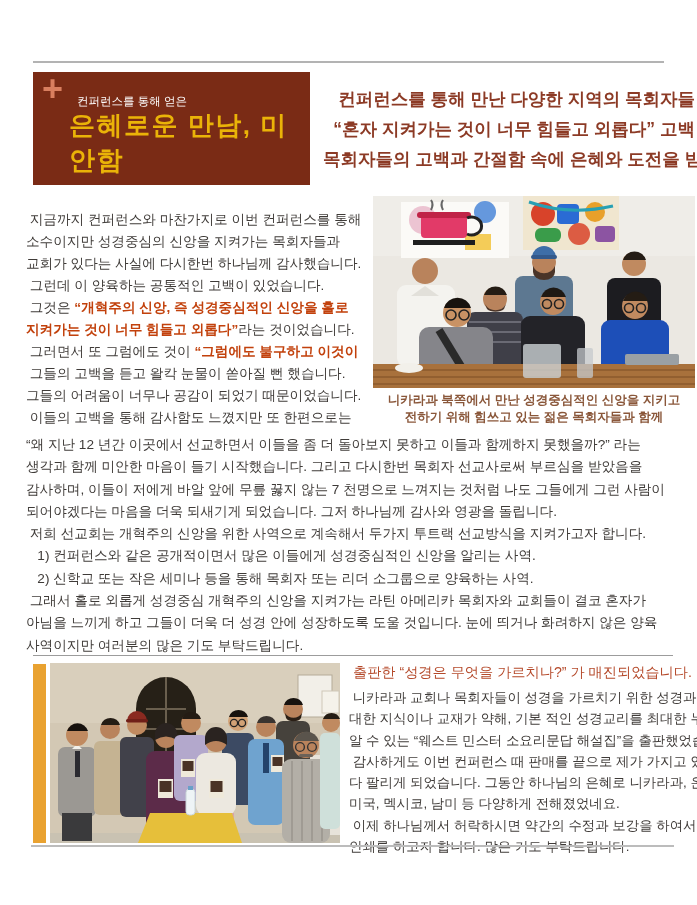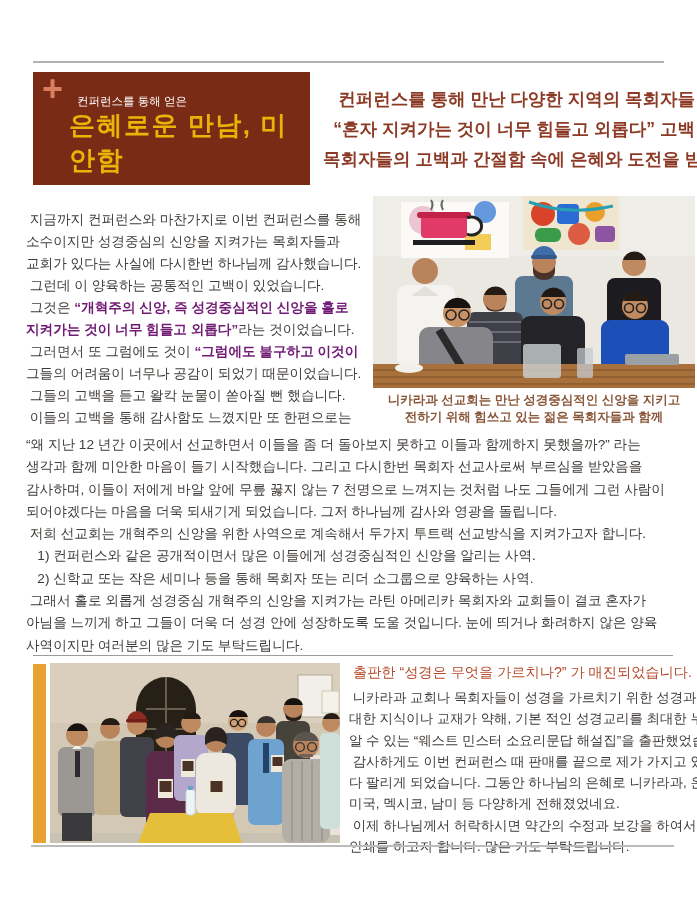--- a/index.html
+++ b/index.html
@@ -16,21 +16,21 @@
   .plus-glyph { position:absolute; left:9px; top:-2px; font-size:36px; font-weight:bold; color:#d97f5f; line-height:38px; }
   .kicker { position:absolute; left:44px; top:22px; font-size:11.5px; color:#ffffff; }
   .script-title { position:absolute; left:36px; top:36px; font-size:26px; color:#eab308;
                   font-weight:bold; letter-spacing:1.5px; }
 
   .headline { position:absolute; left:323px; top:84px; width:372px; color:#8c3a25; font-weight:bold; font-size:17.5px; }
   .headline .line { height:30px; line-height:30px; white-space:pre;text-align:right; }
 
   .body-copy { font-size:13.6px; color:#3f3b38; }
   .line { white-space:pre; }
-  .accent { color:#701a75; font-weight:bold; }
+  .accent { color:#c2410c; font-weight:bold; }
 
   .narrow-text { position:absolute; left:26px; top:192px; width:348px;margin-top:17px; }
   .narrow-text .line { height:22px; line-height:22px; }
 
   .full-text { position:absolute; left:26px; top:434px; width:668px; }
   .full-text .line { height:22.3px; line-height:22.3px; }
 
   .photo1 { position:absolute; left:373px; top:196px; width:322px; height:192px; }
   .caption { position:absolute; left:373px; top:392px; width:322px; text-align:center;
              color:#8a573a; font-weight:bold; font-size:12.5px; }
@@ -65,22 +65,22 @@
     </div>
 
   <div class="narrow-text body-copy" id="narrow-text">
       <div class="line"><span> 지금까지 컨퍼런스와 마찬가지로 이번 컨퍼런스를 통해</span></div>
       <div class="line"><span>소수이지만 성경중심의 신앙을 지켜가는 목회자들과</span></div>
       <div class="line"><span>교회가 있다는 사실에 다시한번 하나님께 감사했습니다.</span></div>
       <div class="line"><span> 그런데 이 양육하는 공통적인 고백이 있었습니다.</span></div>
       <div class="line"><span> 그것은 </span><span class="accent">“개혁주의 신앙, 즉 성경중심적인 신앙을 홀로</span></div>
       <div class="line"><span class="accent">지켜가는 것이 너무 힘들고 외롭다”</span><span>라는 것이었습니다.</span></div>
       <div class="line"><span> 그러면서 또 그럼에도 것이 </span><span class="accent">“그럼에도 불구하고 이것이</span></div>
+      <div class="line"><span> 그들의 고백을 듣고 왈칵 눈물이 쏟아질 뻔 했습니다.</span></div>
       <div class="line"><span>그들의 어려움이 너무나 공감이 되었기 때문이었습니다.</span></div>
-      <div class="line"><span> 그들의 고백을 듣고 왈칵 눈물이 쏟아질 뻔 했습니다.</span></div>
       <div class="line"><span> 이들의 고백을 통해 감사함도 느꼈지만 또 한편으로는</span></div>
     </div>
 
   <div class="photo1">
     <svg width="322" height="192" viewBox="0 0 322 192">
       <rect x="0" y="0" width="322" height="192" fill="#ebe8e2"></rect>
       <rect x="0" y="0" width="322" height="60" fill="#efedE8"></rect>
 
       <g>
         <rect x="28" y="6" width="108" height="56" fill="#fbfaf7"></rect>
@@ -159,21 +159,21 @@
         <path d="M0,174 h322 M0,181 h322 M0,188 h322" stroke="#8a5a2c" stroke-width="1.4"></path>
         <ellipse cx="36" cy="172" rx="14" ry="5" fill="#f2f0ea"></ellipse>
         <rect x="150" y="148" width="38" height="34" rx="3" fill="#ccd2d4" opacity="0.8"></rect>
         <rect x="204" y="152" width="16" height="30" rx="2" fill="#c5cacc" opacity="0.75"></rect>
         <rect x="252" y="158" width="54" height="11" rx="2" fill="#9aa0a4"></rect>
       </g>
     </svg>
   </div>
 
   <div class="caption" id="caption">
-      <div class="line"><span>니카라과 선교회는 만난 성경중심적인 신앙을 지키고</span></div>
+      <div class="line"><span>니카라과 북쪽에서 만난 성경중심적인 신앙을 지키고</span></div>
       <div class="line"><span>전하기 위해 힘쓰고 있는 젊은 목회자들과 함께</span></div>
     </div>
 
   <div class="full-text body-copy" id="full-text">
       <div class="line"><span>“왜 지난 12 년간 이곳에서 선교하면서 이들을 좀 더 돌아보지 못하고 이들과 함께하지 못했을까?” 라는</span></div>
       <div class="line"><span>생각과 함께 미안한 마음이 들기 시작했습니다. 그리고 다시한번 목회자 선교사로써 부르심을 받았음을</span></div>
       <div class="line"><span>감사하며, 이들이 저에게 바알 앞에 무릎 꿇지 않는 7 천명으로 느껴지는 것처럼 나도 그들에게 그런 사람이</span></div>
       <div class="line"><span>되어야겠다는 마음을 더욱 되새기게 되었습니다. 그저 하나님께 감사와 영광을 돌립니다.</span></div>
       <div class="line"><span> 저희 선교회는 개혁주의 신앙을 위한 사역으로 계속해서 두가지 투트랙 선교방식을 지켜가고자 합니다.</span></div>
       <div class="line"><span>   1) 컨퍼런스와 같은 공개적이면서 많은 이들에게 성경중심적인 신앙을 알리는 사역.</span></div>

